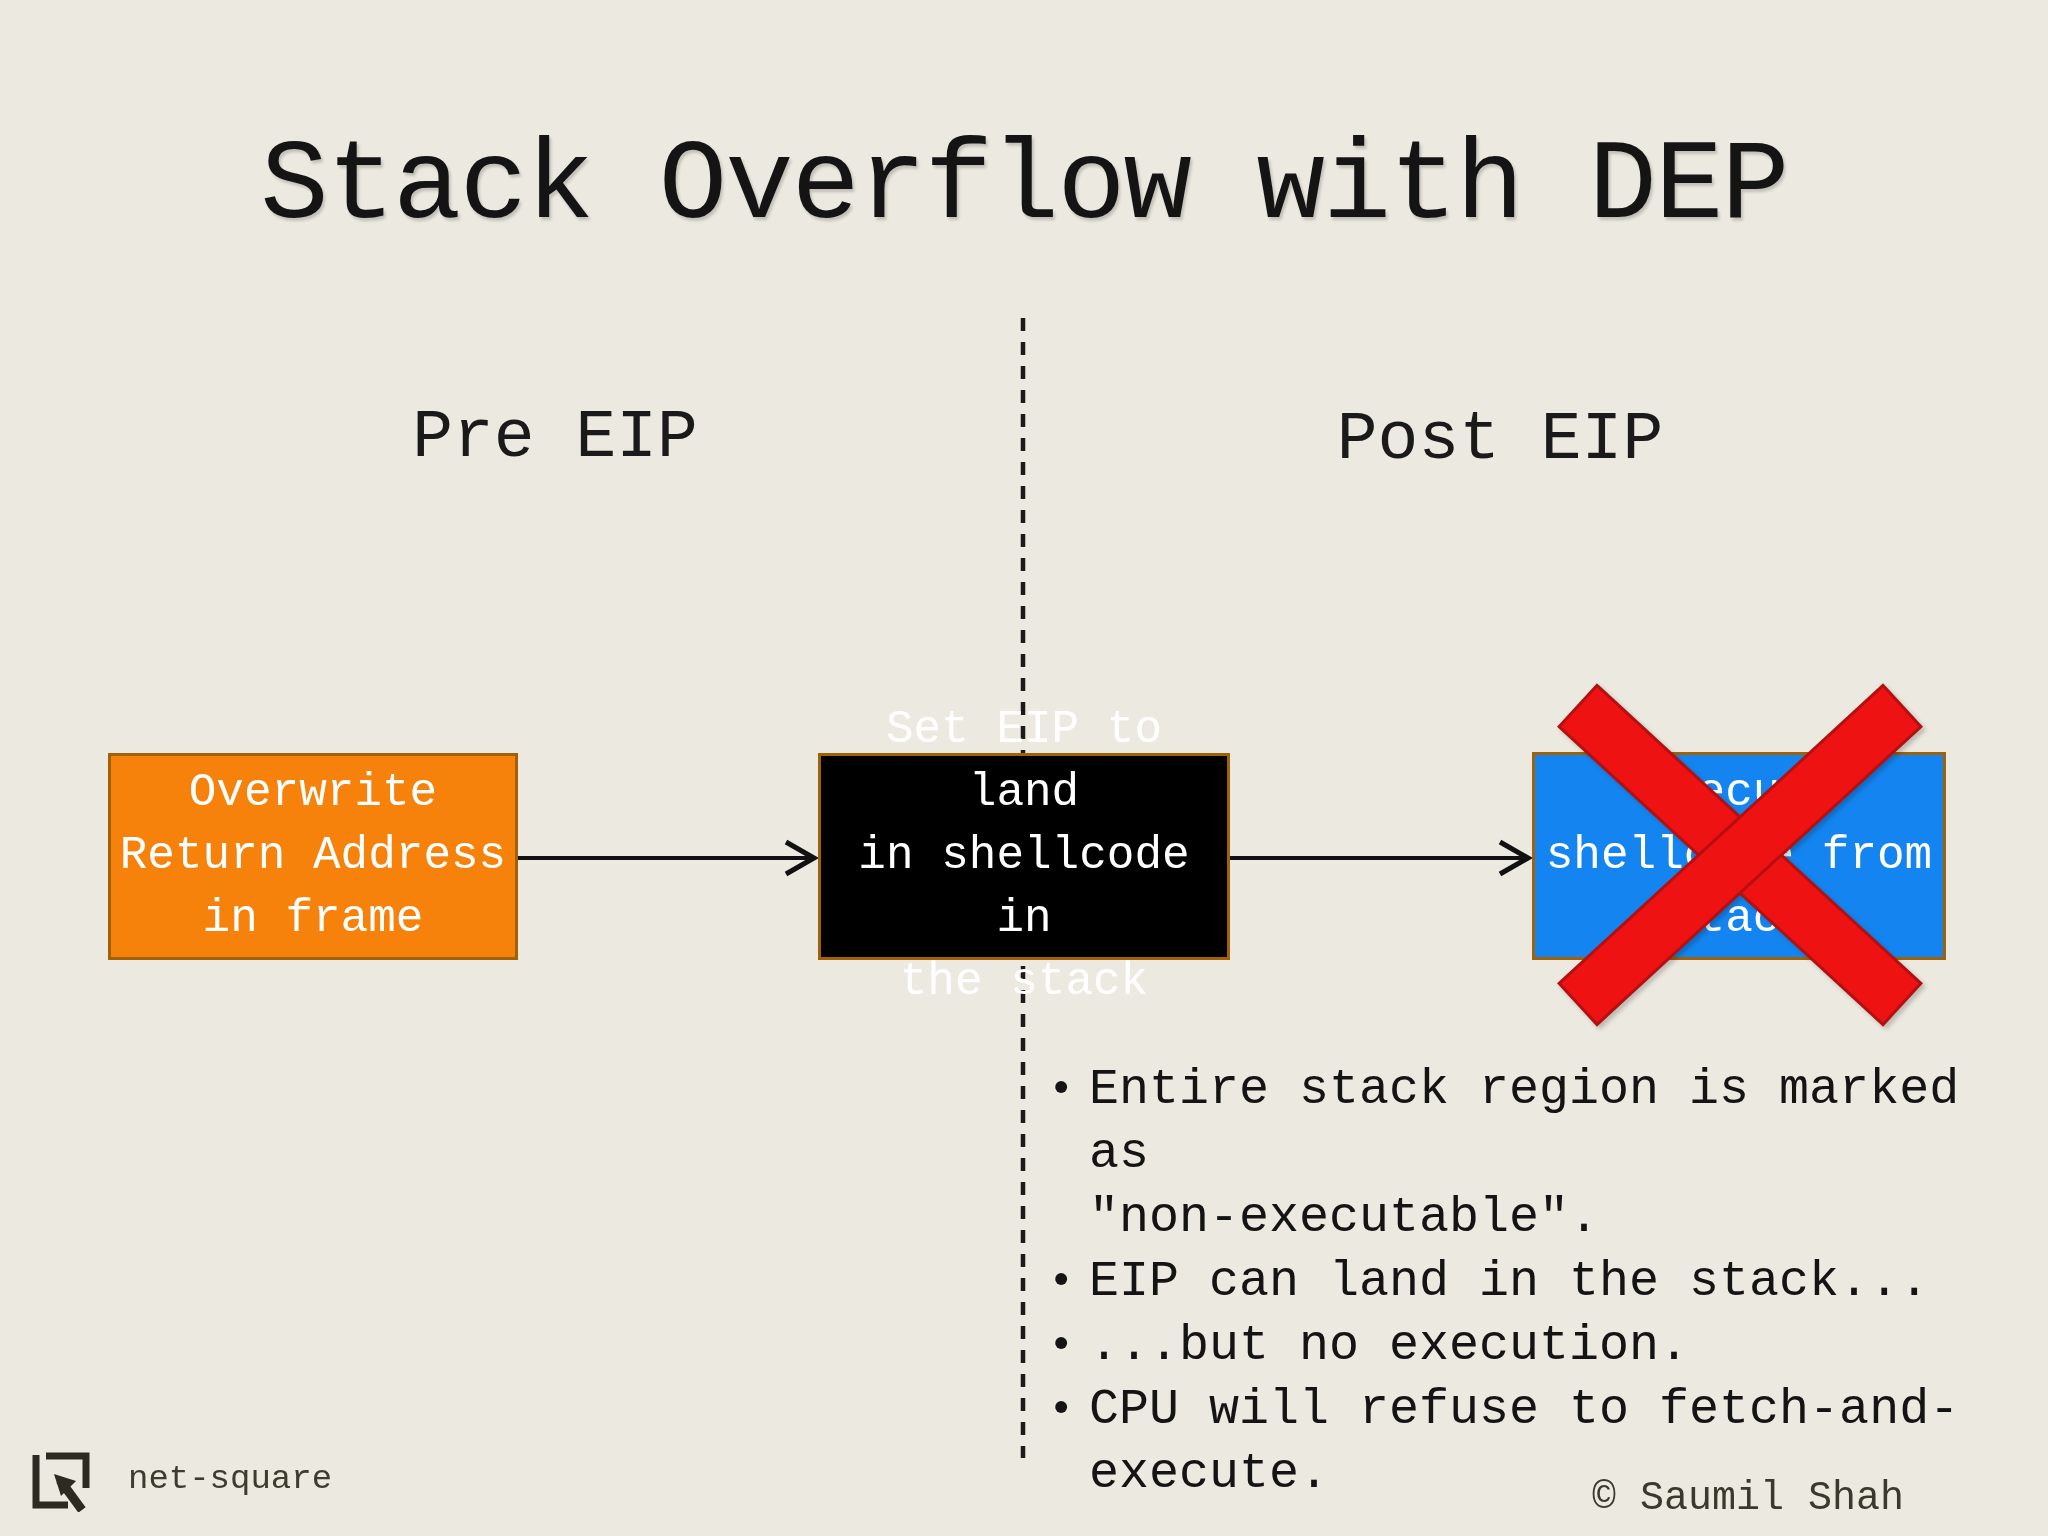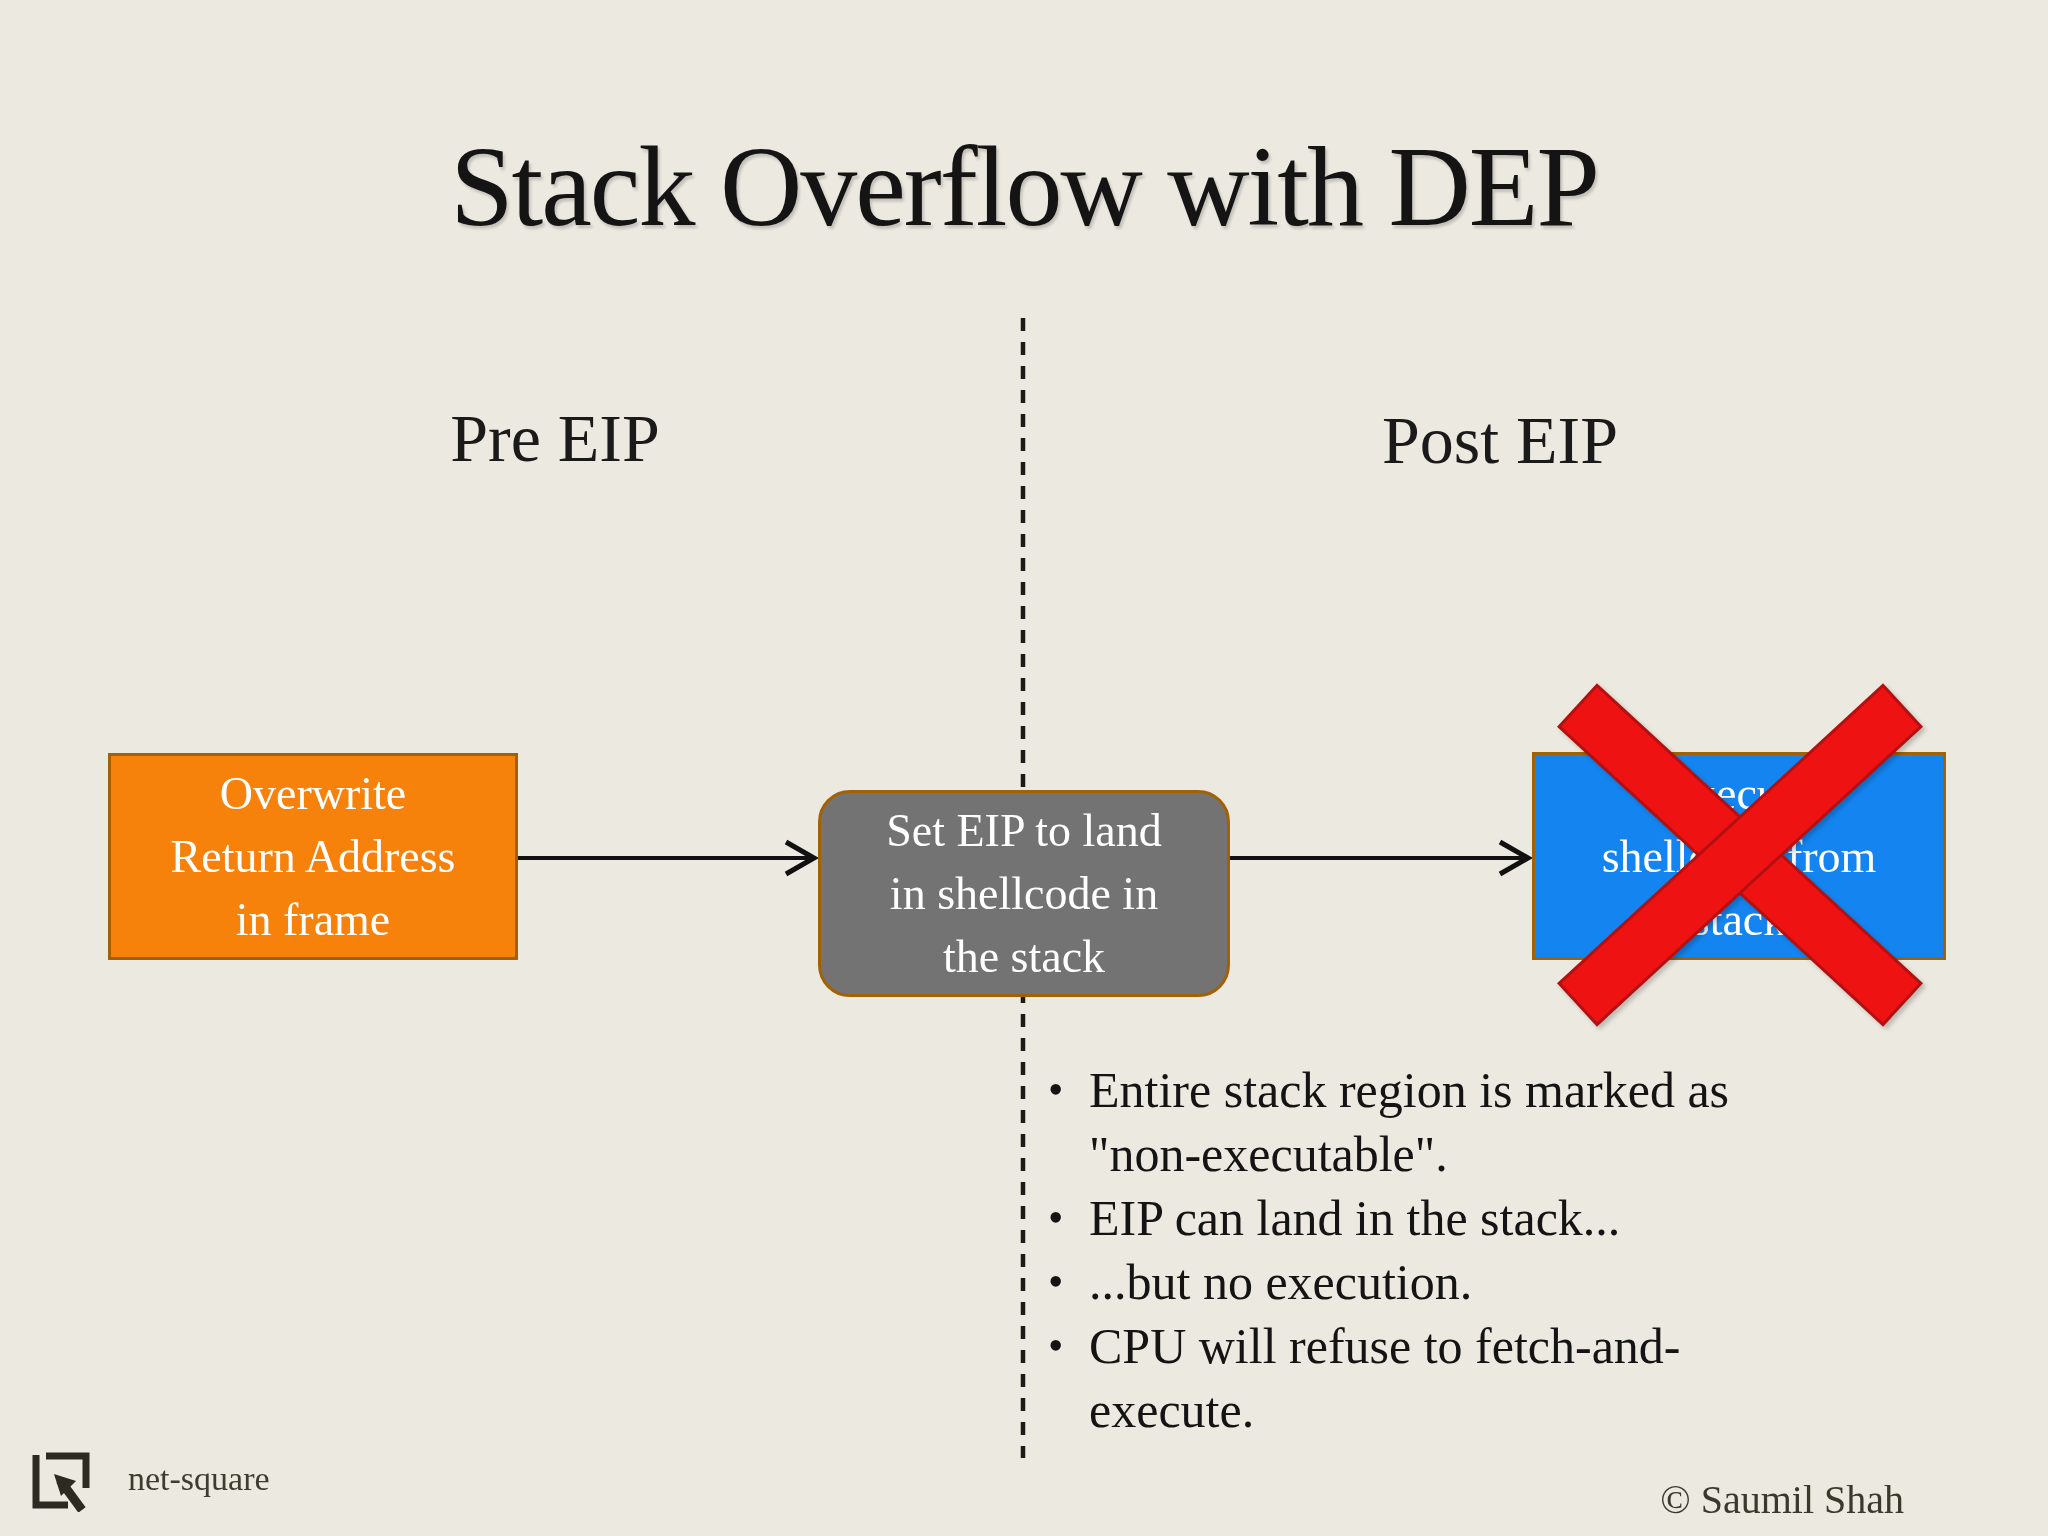--- a/index.html
+++ b/index.html
@@ -1,18 +1,18 @@
 <!DOCTYPE html>
 <html><head>
 <meta charset="utf-8">
 <style>
   html,body{margin:0;padding:0;background:#ece9e0;}
   .slide{
     position:relative;width:1992px;height:1536px;overflow:hidden;
-    background:#ece9e0;font-family:Liberation Serif, serif;color:#141414;
+    background:#ece9e0;font-family:Liberation Mono, monospace;color:#141414;
   }
   .title{
     position:absolute;left:0;top:130px;width:2048px;margin:0;
     text-align:center;font-size:114px;font-weight:400;letter-spacing:-2px;
     color:#141414;line-height:114px;
     text-shadow:2px 3px 3px rgba(0,0,0,0.18);
   }
   .divider{position:absolute;left:1020px;top:318px;}
   .eip-label{
     position:absolute;width:400px;text-align:center;
@@ -20,21 +20,21 @@
   }
   .pre{left:355px;top:408px;}
   .post{left:1300px;top:410px;}
   .box{
     position:absolute;box-sizing:border-box;border:3px solid #a16207;
     display:flex;align-items:center;justify-content:center;text-align:center;
     color:#ffffff;font-size:46px;line-height:63px;
   }
   .box .box-label{white-space:pre-line;}
   .box-orange{left:108px;top:753px;width:410px;height:207px;background:#f6820c;}
-  .box-red{left:818px;top:790px;width:412px;height:207px;background:#737373;border-radius:32px;}
+  .box-red{left:818px;top:753px;width:412px;height:207px;background:#000000;}
   .box-blue{left:1532px;top:752px;width:414px;height:208px;background:#1485f0;}
   .arrow{position:absolute;top:838px;overflow:visible;}
   .arrow1{left:518px;}
   .arrow2{left:1230px;}
   .cross{position:absolute;left:1578px;top:706px;overflow:visible;
     filter:drop-shadow(3px 3px 2px rgba(0,0,0,0.2));}
   .bullets{
     position:absolute;left:1028px;top:1042px;width:920px;
     margin:16px;padding:0;list-style:none;
     font-size:50px;line-height:64px;color:#141414;

